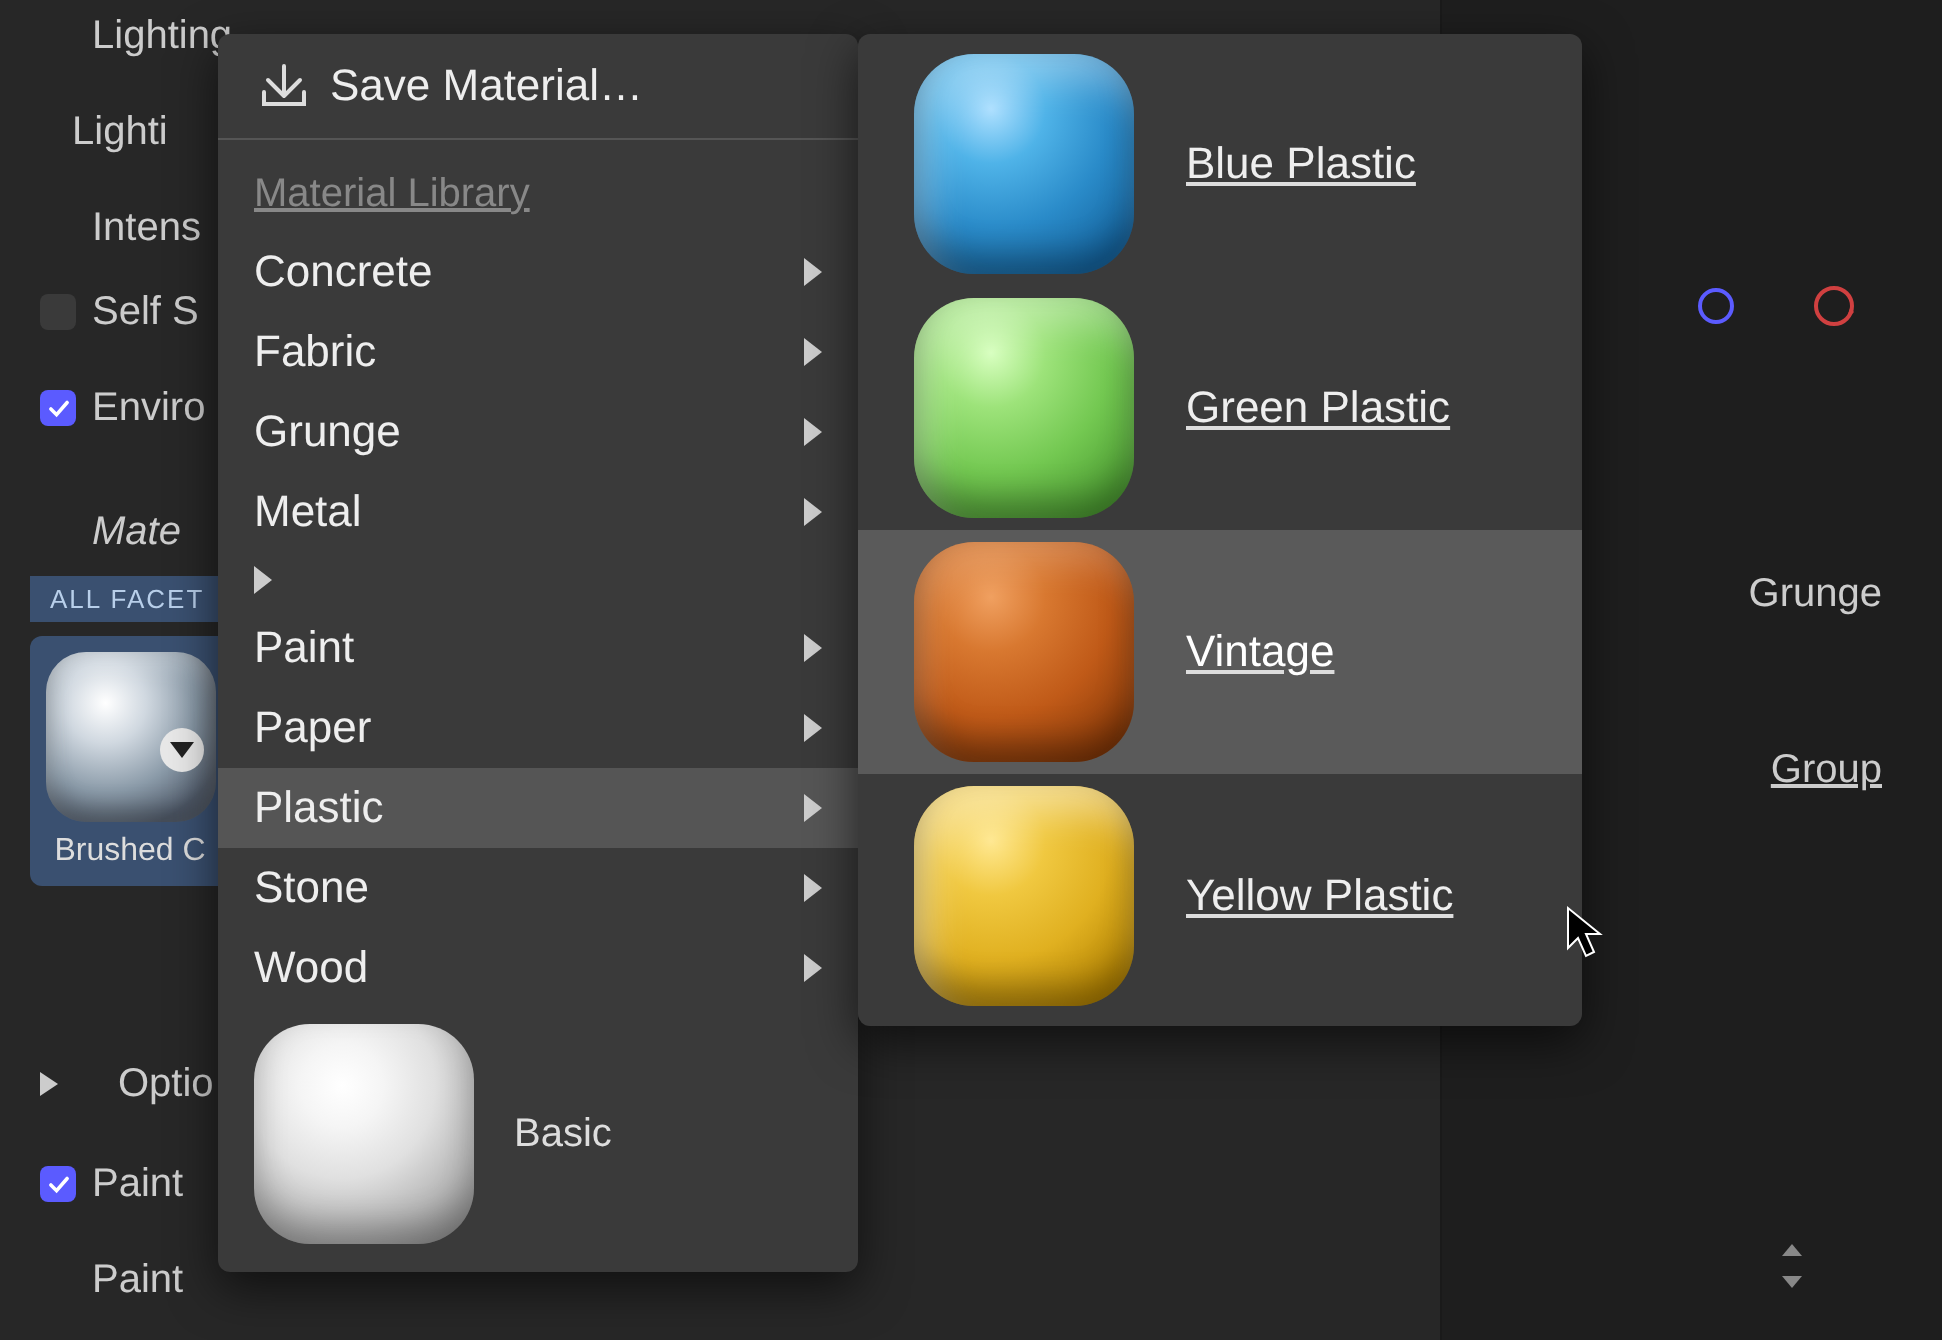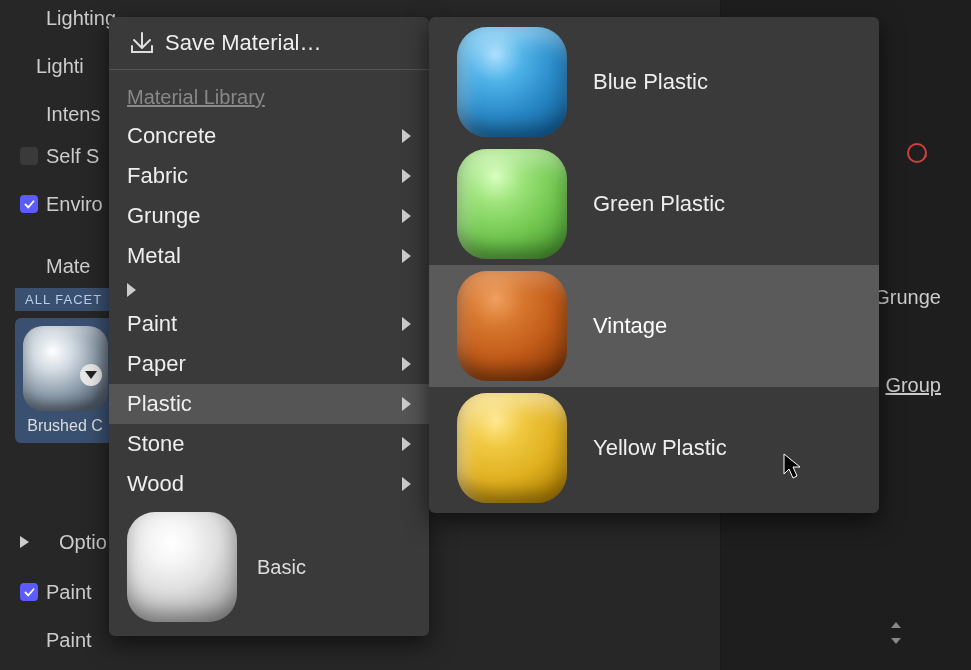--- a/index.html
+++ b/index.html
@@ -158,26 +158,27 @@
   }
   .basic-swatch {
     width: 110px; height: 110px;
     border-radius: 28px;
     background: radial-gradient(circle at 40% 28%, #fff 0%, #f5f5f5 20%, #e0e0e0 45%, #b8b8b8 70%, #888 95%);
     box-shadow: inset 0 -10px 16px rgba(0,0,0,0.25);
   }
   .submenu {
     position: absolute;
     left: 429px; top: 17px;
-    width: 450px;
+    width: 362px;
     background: #3a3a3a;
     border-radius: 6px;
     box-shadow: 0 8px 24px rgba(0,0,0,0.6);
     z-index: 11;
     padding: 4px 0;
+    text-decoration: underline;
   }
   .sub-row {
     display: flex;
     align-items: center;
     gap: 26px;
     padding: 6px 20px 6px 28px;
     font-size: 22px;
     color: #eee;
   }
   .sub-row.highlight {
@@ -250,21 +251,21 @@
   <span>Self S</span>
 </div>
 <div class="prop-row" style="top:186px;">
   <span class="checkbox checked">
     <svg viewBox="0 0 16 16">
         <path d="M3 8 L6.5 11.5 L13 4" stroke="#fff" stroke-width="2.2" fill="none" stroke-linecap="round"></path>
       </svg>
   </span>
   <span>Enviro</span>
 </div>
-<div class="prop-row" style="top:248px;">
+<div class="prop-row" style="top:248px;font-style:italic;">
   <span style="margin-left:26px;">Mate</span>
 </div>
 
 <div class="facets-tab">ALL FACET</div>
 <div class="preview-well">
   <div class="preview-swatch">
     <div class="preview-arrow">
       <div class="disclosure"></div>
     </div>
   </div>

